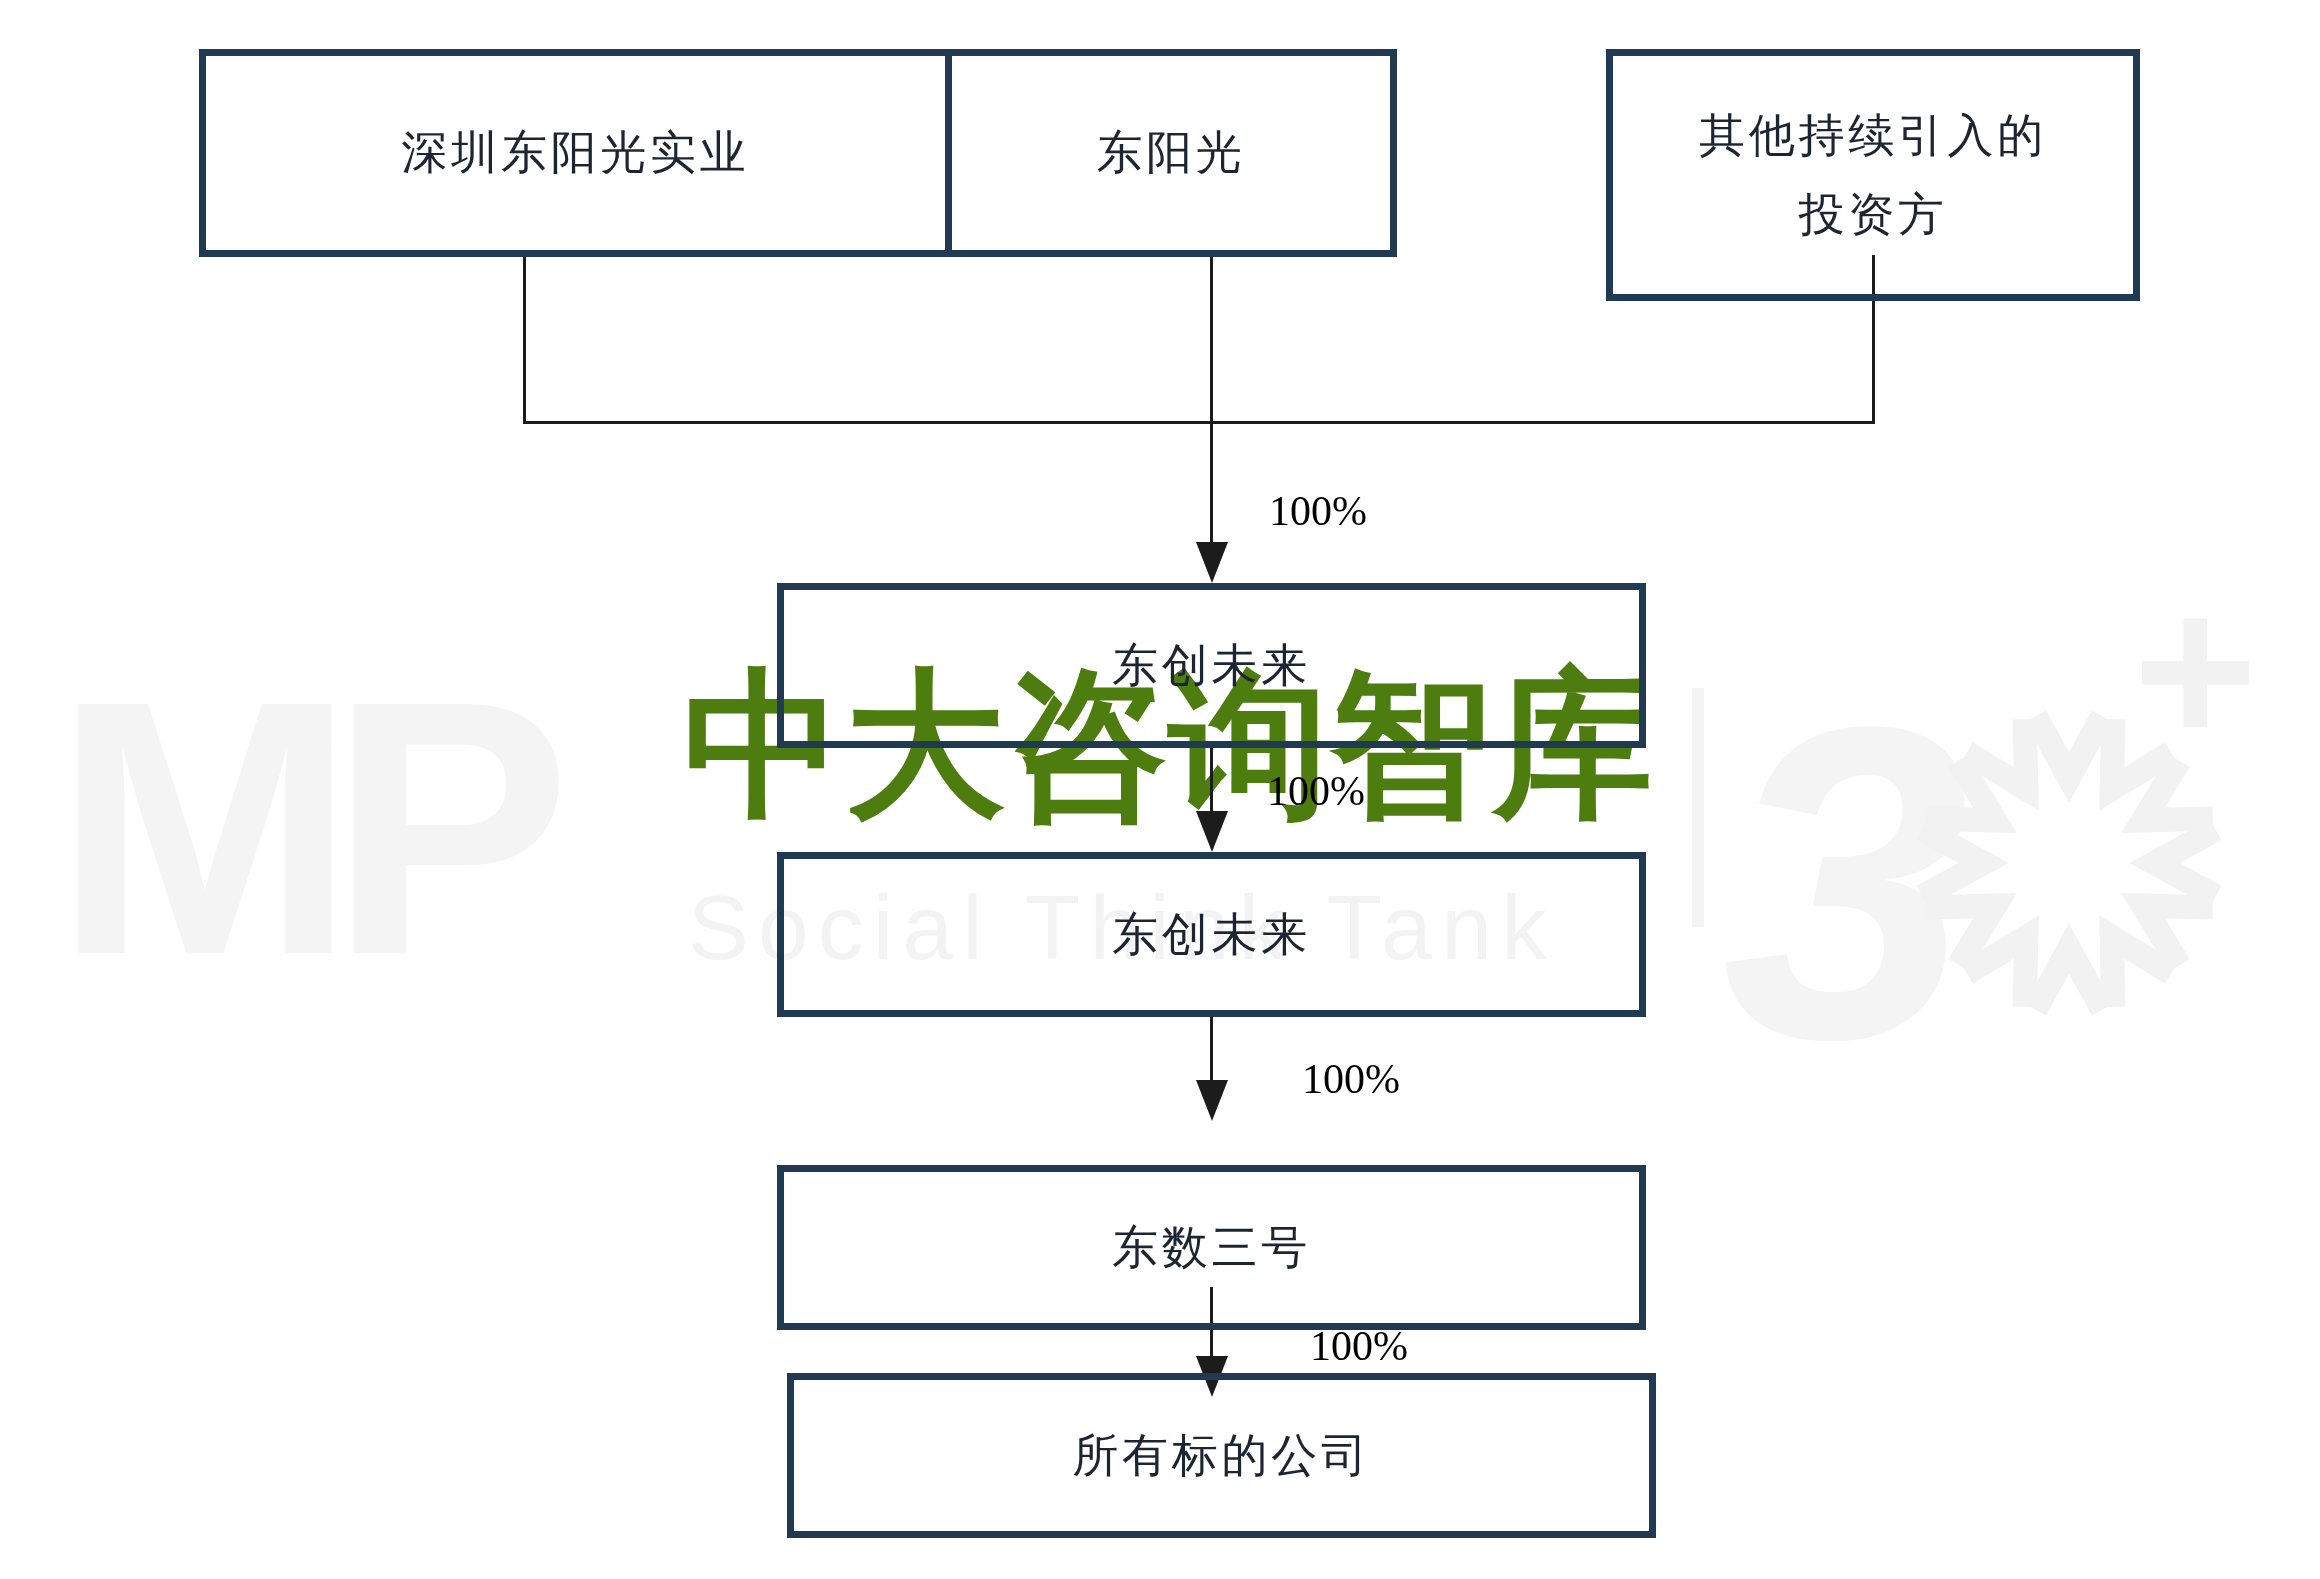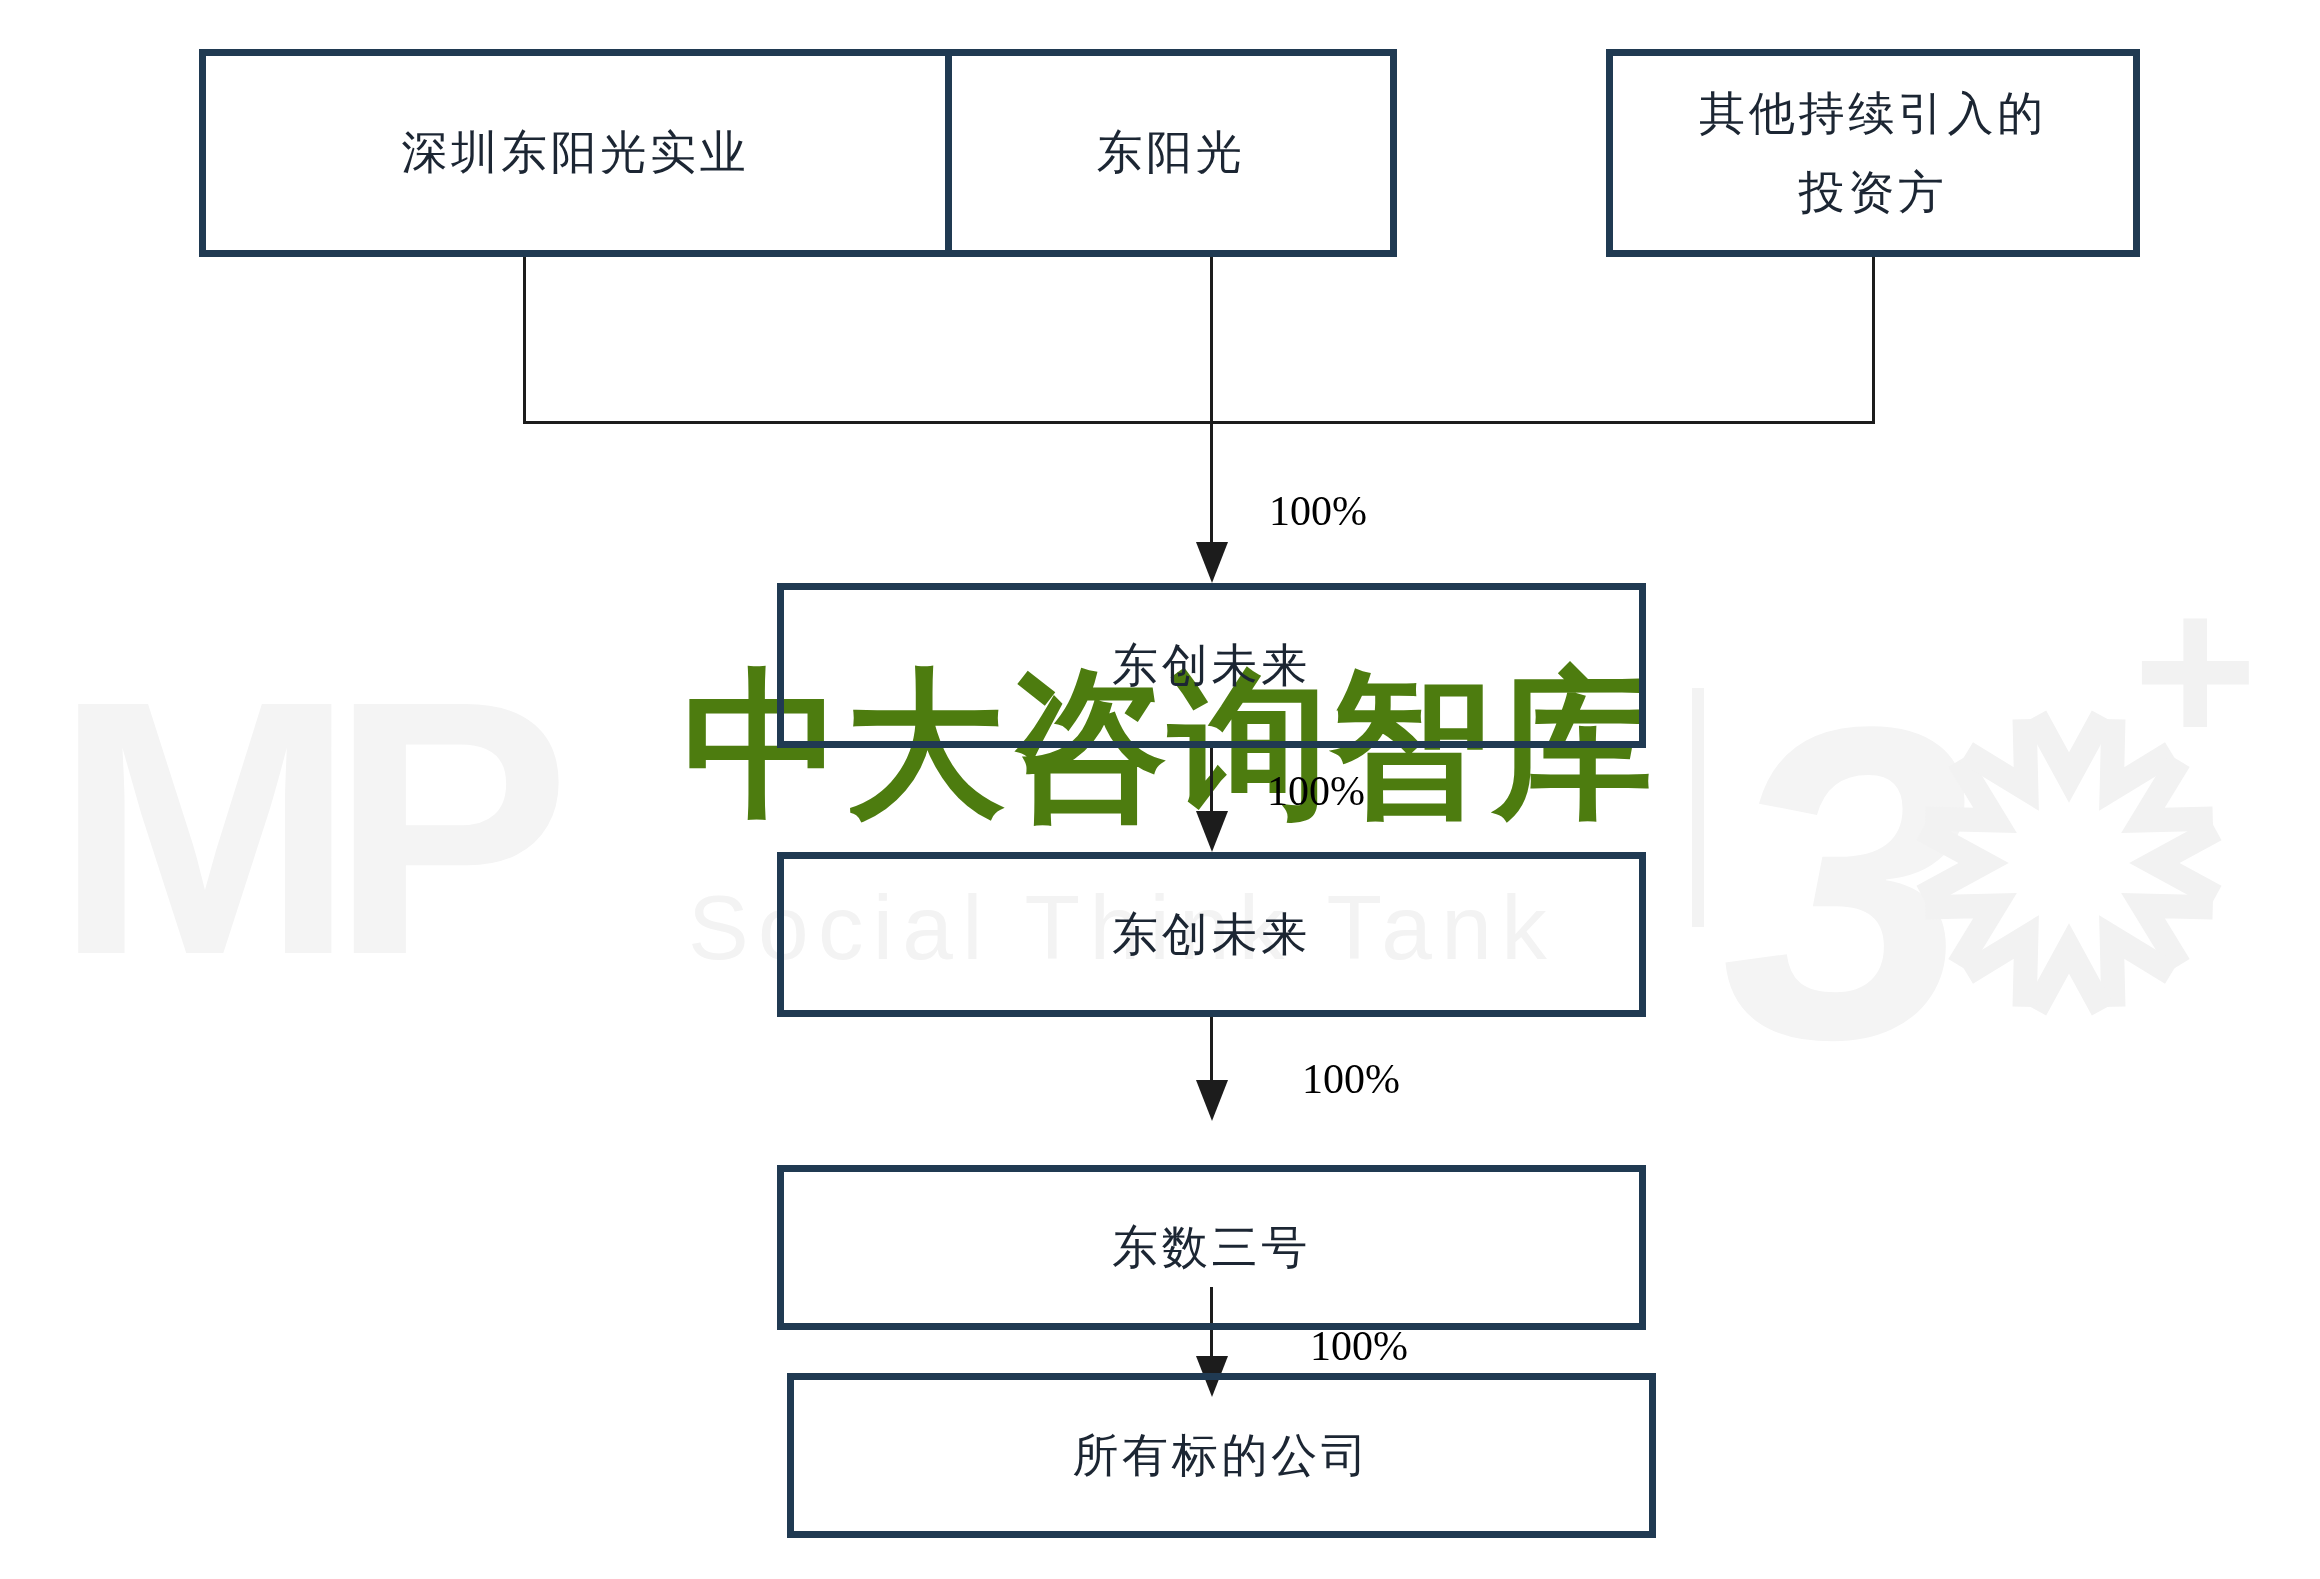--- a/index.html
+++ b/index.html
@@ -123,21 +123,21 @@
   <div class="pct" style="left:1310px;top:1323px;">100%</div>
 
   <div class="node" style="left:199px;top:49px;width:753px;height:208px;">
     <span>深圳东阳光实业</span>
   </div>
 
   <div class="node" style="left:945px;top:49px;width:452px;height:208px;">
     <span>东阳光</span>
   </div>
 
-  <div class="node" style="left:1606px;top:49px;width:534px;height:208px;line-height:1.72;">
+  <div class="node" style="left:1606px;top:49px;width:534px;height:252px;line-height:1.72;">
     <span>其他持续引入的</span>
     <span>投资方</span>
   </div>
 
   <div class="node" style="left:777px;top:583px;width:869px;height:165px;">
     <span>东创未来</span>
   </div>
 
   <div class="node" style="left:777px;top:852px;width:869px;height:165px;">
     <span>东创未来</span>

